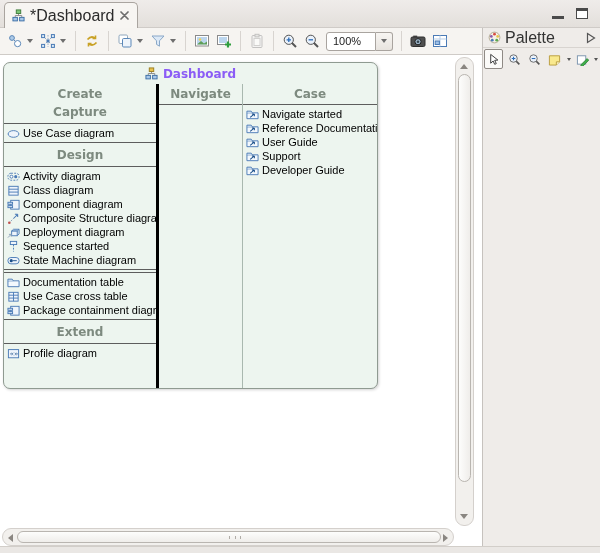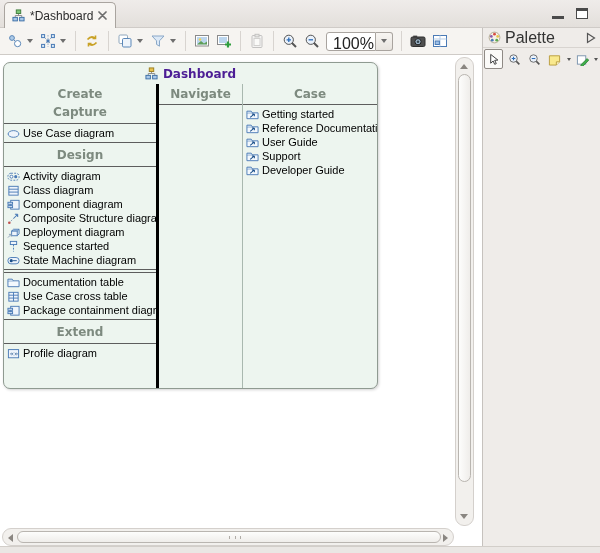--- a/index.html
+++ b/index.html
@@ -5,36 +5,36 @@
   * { margin:0; padding:0; box-sizing:border-box; }
   html,body { width:600px; height:553px; font-family:"Liberation Sans",sans-serif; background:#e8e4e0; overflow:hidden; }
   .app { position:relative; width:600px; height:553px; background:#e8e4e0; }
 
   
   .tabbar { position:absolute; left:0; top:0; width:600px; height:28px;
     background:linear-gradient(#efecea,#e3dfdb); border-bottom:1px solid #cfcbc7; }
   .tab { position:absolute; left:4px; top:2px; height:26px; padding:0 8px 0 7px;
     background:#f7f5f2; border:1px solid #a9a49f; border-bottom:none;
     border-radius:5px 5px 0 0; display:flex; align-items:center; gap:5px;
-    font-size:12px; color:#2b2b2b; }
+    font-size:16px; color:#2b2b2b; }
   .winbtns { position:absolute; right:12px; top:8px; display:flex; gap:12px; }
   .minbtn { width:12px; height:11px; border-bottom:3px solid #4a4a4a; cursor:default; }
   .maxbtn { width:12px; height:11px; border:1px solid #4a4a4a; border-top:3px solid #4a4a4a; background:#fff; }
 
   
   .toolbar { position:absolute; left:0; top:28px; width:482px; height:27px;
     background:#f6f4f1; border-bottom:1px solid #cfcbc7;
     display:flex; align-items:center; padding:0 4px; }
   .tbtn { width:22px; height:22px; display:flex; align-items:center; justify-content:center; border-radius:3px; }
   .drop { width:0; height:0; border-left:3px solid transparent; border-right:3px solid transparent;
     border-top:4px solid #6e6e6e; margin:0 4px 0 1px; }
   .tsep { width:1px; height:20px; background:#d8d4d0; margin:0 5px; }
   .combo { display:flex; margin:0 3px; }
   .combo-field { width:50px; height:19px; background:#fff; border:1px solid #a9a49f;
-    border-radius:3px 0 0 3px; font-size:16px; color:#222; padding:2px 0 0 6px; }
+    border-radius:3px 0 0 3px; font-size:11px; color:#222; padding:2px 0 0 6px; }
   .combo-btn { width:17px; height:19px; border:1px solid #a9a49f; border-left:none;
     border-radius:0 3px 3px 0; background:linear-gradient(#f7f5f2,#e8e4df);
     display:flex; align-items:center; justify-content:center; }
   .combo-btn .drop { margin:0; }
 
   
   .editor { position:absolute; left:0; top:55px; width:482px; height:491px; background:#ffffff; }
 
   
   .palette { position:absolute; left:482px; top:28px; width:118px; height:518px;
@@ -68,21 +68,21 @@
   .harr.rt { right:5px; border-left:5px solid #8a8681; }
 
   .bottomstrip { position:absolute; left:0; top:546px; width:600px; height:7px;
     background:#eae7e4; border-top:1px solid #d2cec9; }
 
   
   .dash { position:absolute; left:3px; top:7px; width:375px; height:327px;
     background:#edf5ef; border:1px solid #8f9a91; border-radius:7px;
     box-shadow:1px 1px 3px rgba(0,0,0,.18); }
   .dash-title { height:19px; display:flex; align-items:center; justify-content:center; gap:5px;
-    font:bold 12px "DejaVu Sans",sans-serif; color:#4c1d95; padding-top:2px; }
+    font:bold 12px "DejaVu Sans",sans-serif; color:#8b5cf6; padding-top:2px; }
   .dash-cols { position:absolute; left:0; top:21px; right:0; bottom:0; display:flex; }
   .col { overflow:hidden; }
   .c1 { width:155px; border-right:3px solid #000000; }
   .c2 { width:84px;  border-right:1px solid #a9b8af; }
   .c3 { flex:1; }
   .colhead { font:bold 12px "DejaVu Sans",sans-serif; color:#7d8a7f; text-align:center; padding:3px 0 1px; }
   .sechead { font:bold 12px "DejaVu Sans",sans-serif; color:#7d8a7f; text-align:center; padding:3px 0 2px; }
   .sep { border:none; border-top:1px solid #5d5d5d; margin:2px 0; }
   .item { display:flex; align-items:center; gap:3px; height:14px; padding-left:3px;
     font-size:11px; color:#000; white-space:nowrap; cursor:default; }
@@ -454,21 +454,21 @@
           <hr class="sep">
         </div>
 
         <div class="col c3">
           <div class="colhead">Case</div>
           <hr class="sep">
           <div class="item">
             <svg class="icn">
                 <use href="#i-folder-arrow"></use>
               </svg>
-            <span>Getting started</span>
+            <span>Navigate started</span>
           </div>
           <div class="item">
             <svg class="icn">
                 <use href="#i-folder-arrow"></use>
               </svg>
             <span>Reference Documentation</span>
           </div>
           <div class="item">
             <svg class="icn">
                 <use href="#i-folder-arrow"></use>

